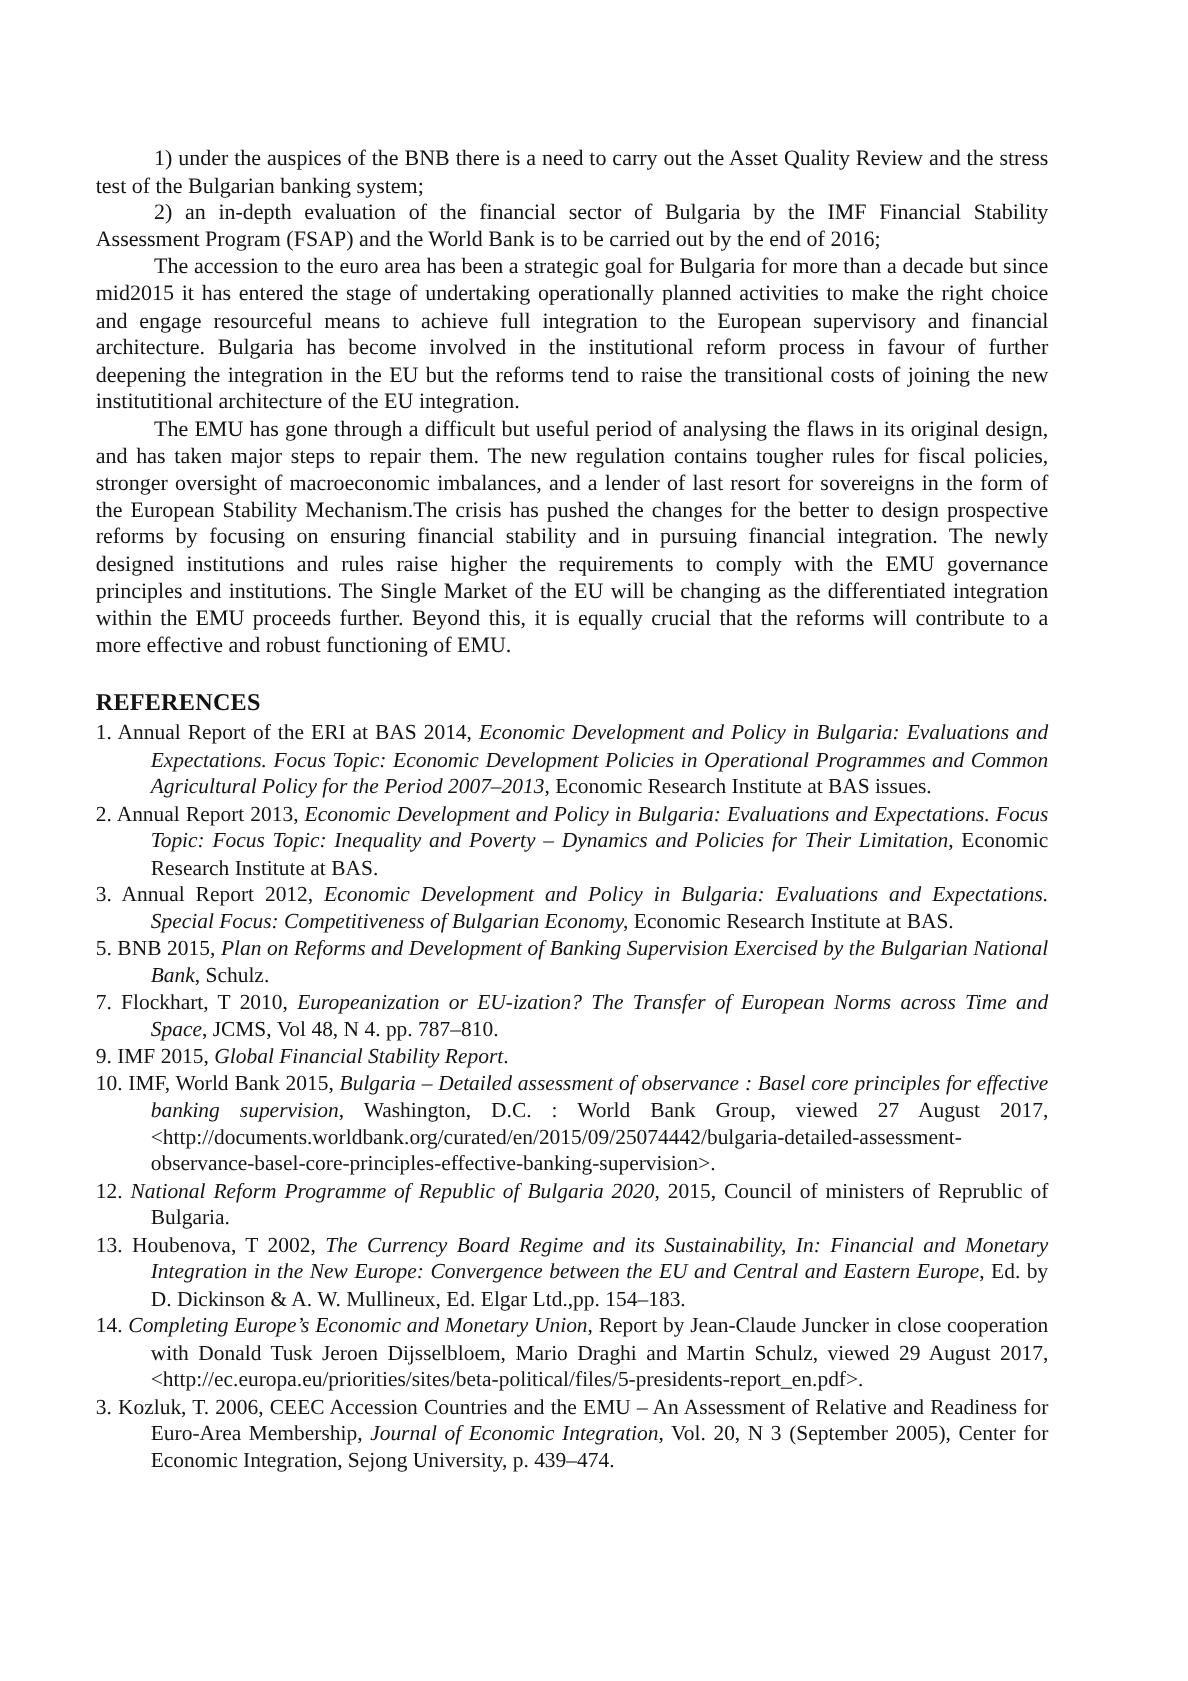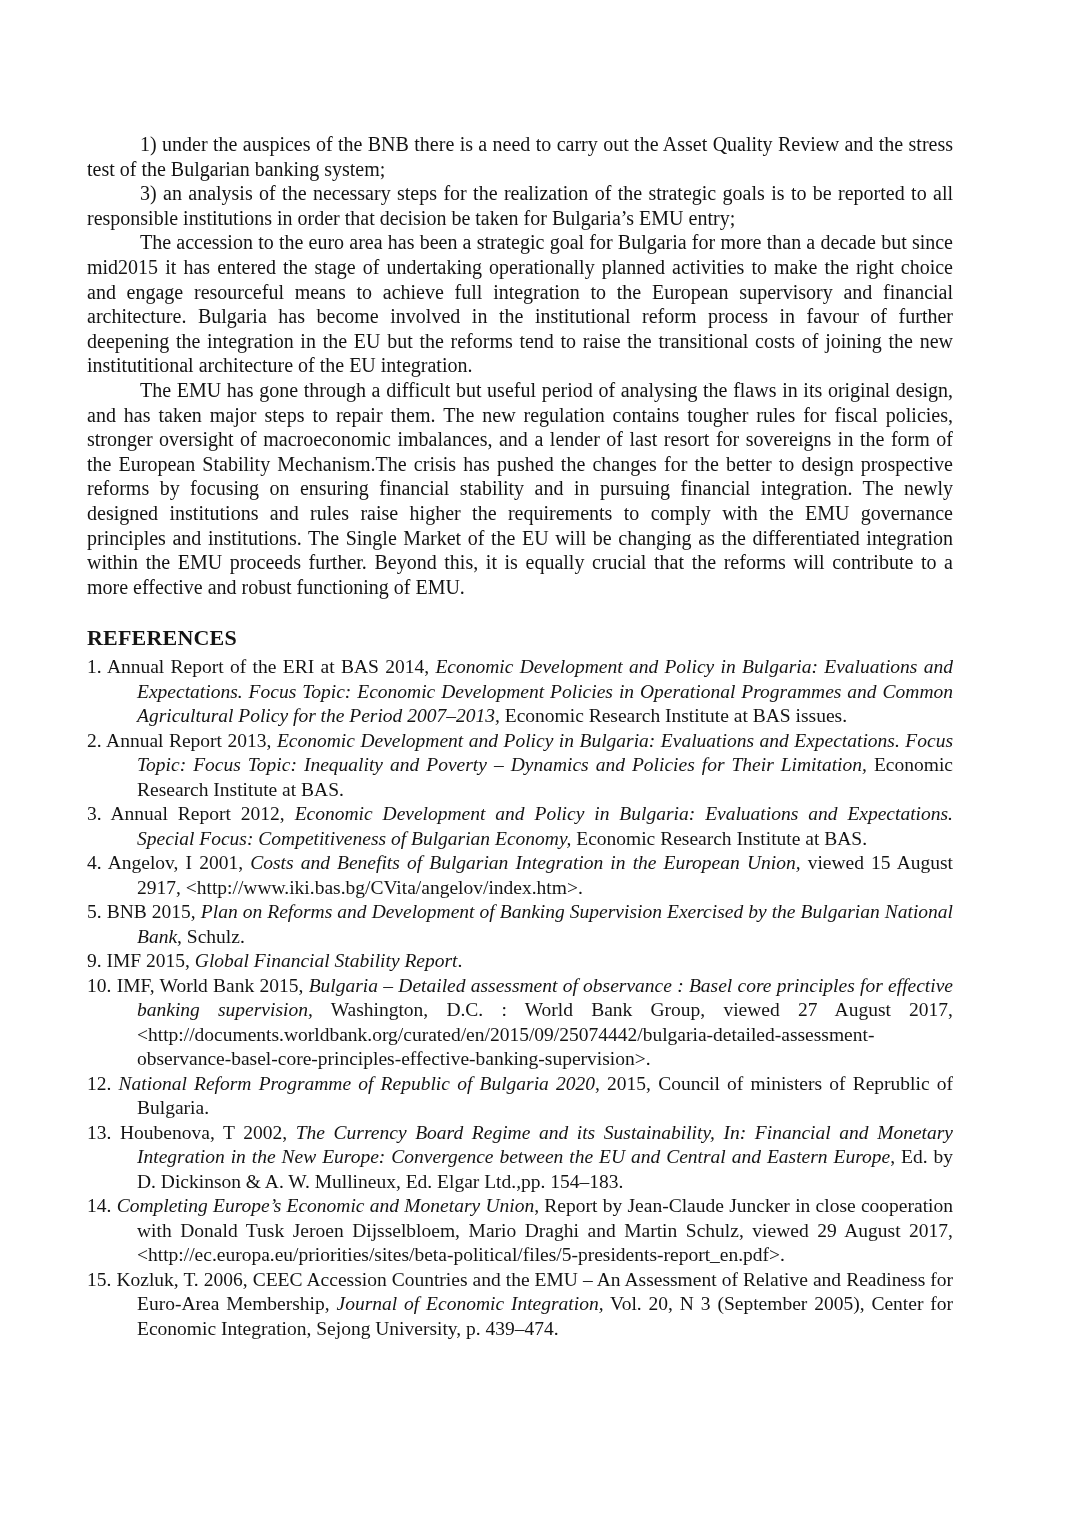--- a/index.html
+++ b/index.html
@@ -52,33 +52,33 @@
     font-style: italic;
   }
 </style>
 </head>
 <body>
 
 <div class="page">
   <div class="content">
     <div class="body-paragraphs">
         <p class="para">1) under the auspices of the BNB there is a need to carry out the Asset Quality Review and the stress test of the Bulgarian banking system;</p>
-        <p class="para">3) an analysis of the necessary steps for the realization of the strategic goals is to be reported to all responsible institutions in order that decision be taken for Bulgaria’s EMU entry;</p>
+        <p class="para">2) an in-depth evaluation of the financial sector of Bulgaria by the IMF Financial Stability Assessment Program (FSAP) and the World Bank is to be carried out by the end of 2016;</p>
         <p class="para">The accession to the euro area has been a strategic goal for Bulgaria for more than a decade but since mid2015 it has entered the stage of undertaking operationally planned activities to make the right choice and engage resourceful means to achieve full integration to the European supervisory and financial architecture. Bulgaria has become involved in the institutional reform process in favour of further deepening the integration in the EU but the reforms tend to raise the transitional costs of joining the new institutitional architecture of the EU integration.</p>
         <p class="para">The EMU has gone through a difficult but useful period of analysing the flaws in its original design, and has taken major steps to repair them. The new regulation contains tougher rules for fiscal policies, stronger oversight of macroeconomic imbalances, and a lender of last resort for sovereigns in the form of the European Stability Mechanism.The crisis has pushed the changes for the better to design prospective reforms by focusing on ensuring financial stability and in pursuing financial integration. The newly designed institutions and rules raise higher the requirements to comply with the EMU governance principles and institutions. The Single Market of the EU will be changing as the differentiated integration within the EMU proceeds further. Beyond this, it is equally crucial that the reforms will contribute to a more effective and robust functioning of EMU.</p>
       </div>
     <h2 class="references-heading">REFERENCES</h2>
     <div class="references-list">
         <div class="ref-item"><span>1. Annual Report of the ERI at BAS 2014, </span><span class="it">Economic Development and Policy in Bulgaria: Evaluations and Expectations. Focus Topic: Economic Development Policies in Operational Programmes and Common Agricultural Policy for the Period 2007–2013,</span><span> Economic Research Institute at BAS issues.</span></div>
         <div class="ref-item"><span>2. Annual Report 2013, </span><span class="it">Economic Development and Policy in Bulgaria: Evaluations and Expectations. Focus Topic: Focus Topic: Inequality and Poverty – Dynamics and Policies for Their Limitation,</span><span> Economic Research Institute at BAS.</span></div>
         <div class="ref-item"><span>3. Annual Report 2012, </span><span class="it">Economic Development and Policy in Bulgaria: Evaluations and Expectations. Special Focus: Competitiveness of Bulgarian Economy,</span><span> Economic Research Institute at BAS.</span></div>
-        <div class="ref-item"><span>4. Angelov, I 2001, </span><span class="it">Costs and Benefits of Bulgarian Integration in the European Union,</span><span> viewed 15 August 2917, &lt;http://www.iki.bas.bg/CVita/angelov/index.htm&gt;.</span></div>
         <div class="ref-item"><span>5. BNB 2015, </span><span class="it">Plan on Reforms and Development of Banking Supervision Exercised by the Bulgarian National Bank</span><span>, Schulz.</span></div>
+        <div class="ref-item"><span>7. Flockhart, T 2010, </span><span class="it">Europeanization or EU-ization? The Transfer of European Norms across Time and Space</span><span>, JCMS, Vol 48, N 4. pp. 787–810.</span></div>
         <div class="ref-item"><span>9. IMF 2015, </span><span class="it">Global Financial Stability Report</span><span>.</span></div>
         <div class="ref-item"><span>10. IMF, World Bank 2015, </span><span class="it">Bulgaria – Detailed assessment of observance : Basel core principles for effective banking supervision,</span><span> Washington, D.C. : World Bank Group, viewed 27 August 2017, &lt;http://documents.worldbank.org/curated/en/2015/09/25074442/bulgaria-detailed-assessment-observance-basel-core-principles-effective-banking-supervision&gt;.</span></div>
         <div class="ref-item"><span>12. </span><span class="it">National Reform Programme of Republic of Bulgaria 2020</span><span>, 2015, Council of ministers of Reprublic of Bulgaria.</span></div>
         <div class="ref-item"><span>13. Houbenova, T 2002, </span><span class="it">The Currency Board Regime and its Sustainability, In: Financial and Monetary Integration in the New Europe: Convergence between the EU and Central and Eastern Europe</span><span>, Ed. by D. Dickinson  &amp; A. W. Mullineux, Ed. Elgar Ltd.,pp. 154–183.</span></div>
         <div class="ref-item"><span>14. </span><span class="it">Completing Europe’s Economic and Monetary Union</span><span>, Report by Jean-Claude Juncker in close cooperation with Donald Tusk Jeroen Dijsselbloem, Mario Draghi and Martin Schulz, viewed 29 August 2017, &lt;http://ec.europa.eu/priorities/sites/beta-political/files/5-presidents-report_en.pdf&gt;.</span></div>
-        <div class="ref-item"><span>15. Kozluk, T. 2006, CEEC Accession Countries and the EMU – An Assessment of Relative and Readiness for Euro-Area Membership, </span><span class="it">Journal of Economic Integration,</span><span> Vol. 20, N 3 (September 2005), Center for Economic Integration, Sejong University, p. 439–474.</span></div>
+        <div class="ref-item"><span>3. Kozluk, T. 2006, CEEC Accession Countries and the EMU – An Assessment of Relative and Readiness for Euro-Area Membership, </span><span class="it">Journal of Economic Integration,</span><span> Vol. 20, N 3 (September 2005), Center for Economic Integration, Sejong University, p. 439–474.</span></div>
       </div>
 
   </div>
 </div>
 
 </body></html>

